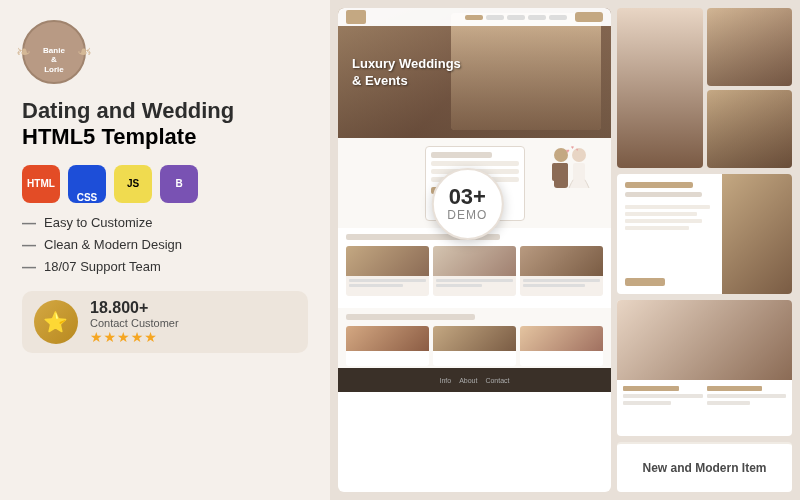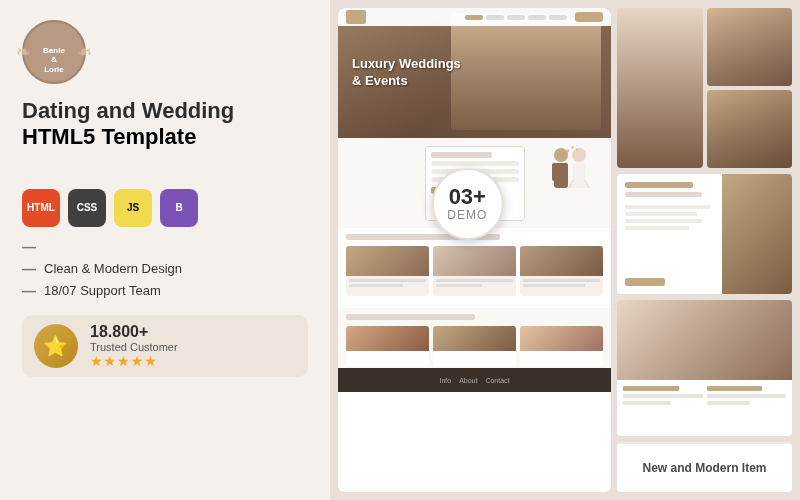--- a/index.html
+++ b/index.html
@@ -82,24 +82,23 @@
     .badge {
       width: 38px;
       height: 38px;
       border-radius: 8px;
       display: flex;
       align-items: center;
       justify-content: center;
       font-size: 10px;
       font-weight: bold;
       color: white;
-      margin-top: 24px;
     }
     .badge-html { background: #e34c26; }
-    .badge-css { background: #404040; }
+    .badge-css { background: #1d4ed8; align-items: flex-end; }
     .badge-js { background: #f0db4f; color: #000; }
     .badge-bs { background: #7952b3; }
 
     .features {
       display: flex;
       flex-direction: column;
       gap: 6px;
       margin-top: 2px;
     }
     .feature-item {
@@ -560,36 +559,37 @@
       <span>JS</span>
     </div>
     <div class="badge badge-bs">
       <span>B</span>
     </div>
   </div>
 
   <div class="features">
     <div class="feature-item">
       <span class="feature-dash">—</span>
+      <span>Easy to Customize</span>
     </div>
     <div class="feature-item">
       <span class="feature-dash">—</span>
       <span>Clean &amp; Modern Design</span>
     </div>
     <div class="feature-item">
       <span class="feature-dash">—</span>
       <span>18/07 Support Team</span>
     </div>
   </div>
 
   <div class="trust-section">
     <div class="star-badge">⭐</div>
     <div class="trust-text">
       <div class="count">18.800+</div>
-      <div class="label">Trusted Customer</div>
+      <div class="label">Contact Customer</div>
       <div class="stars">★★★★★</div>
     </div>
   </div>
 
 </div>
 
 <div class="right-panel">
 
   <div style="position:relative; flex:1; display:flex; flex-direction:column; gap:0;">
     <div class="main-preview">

